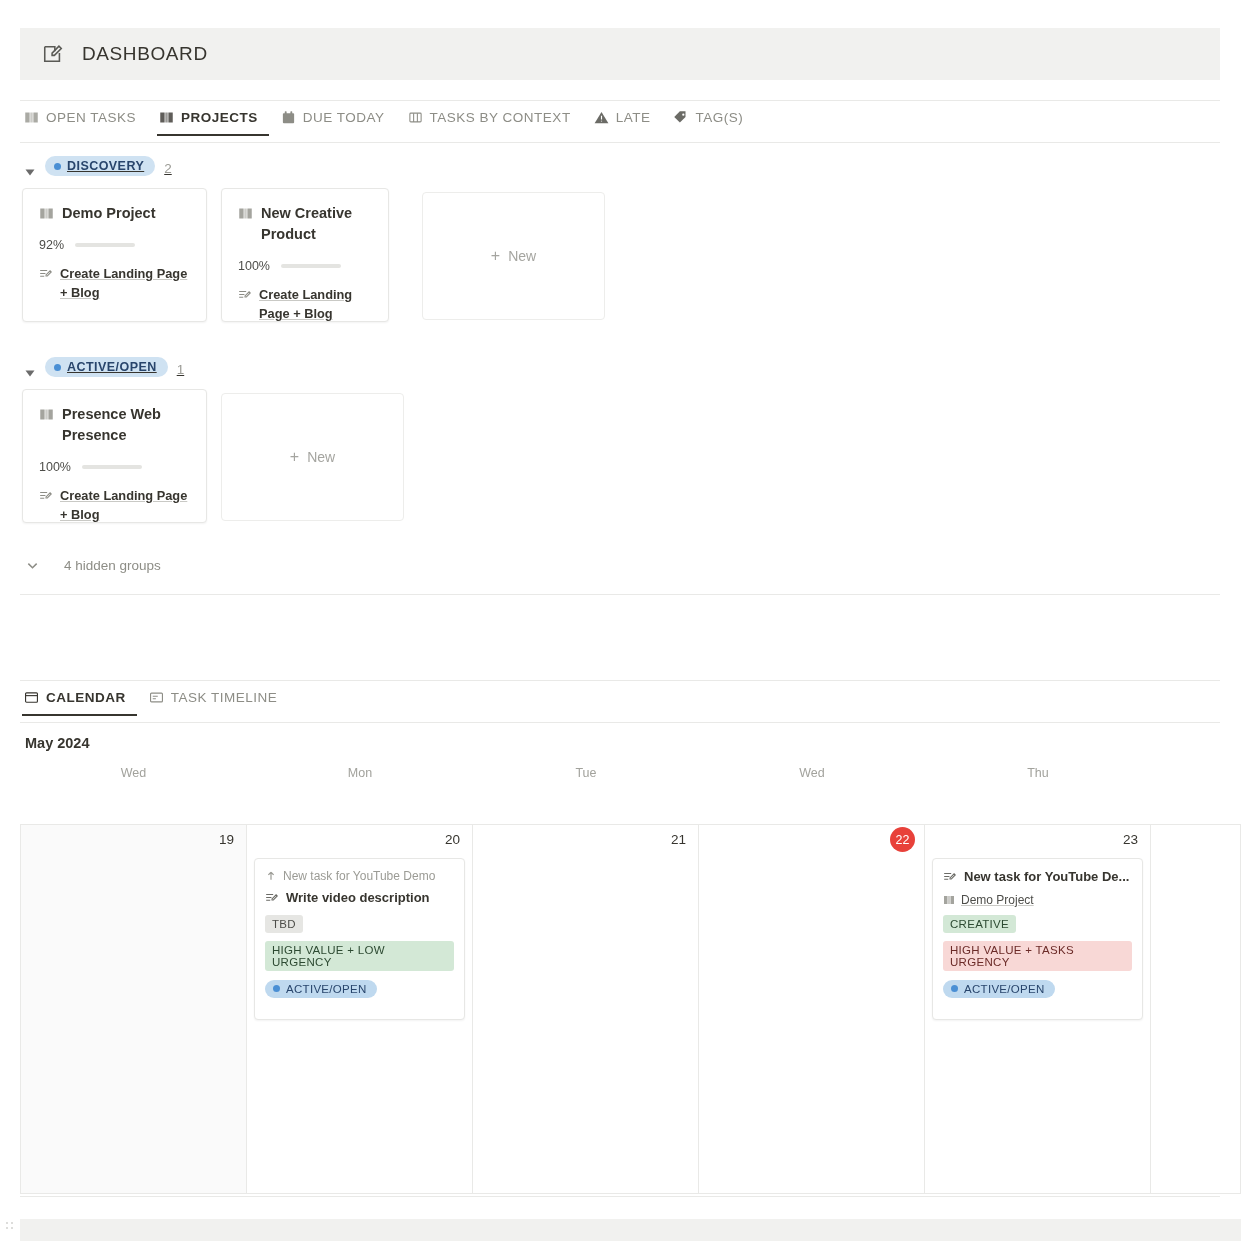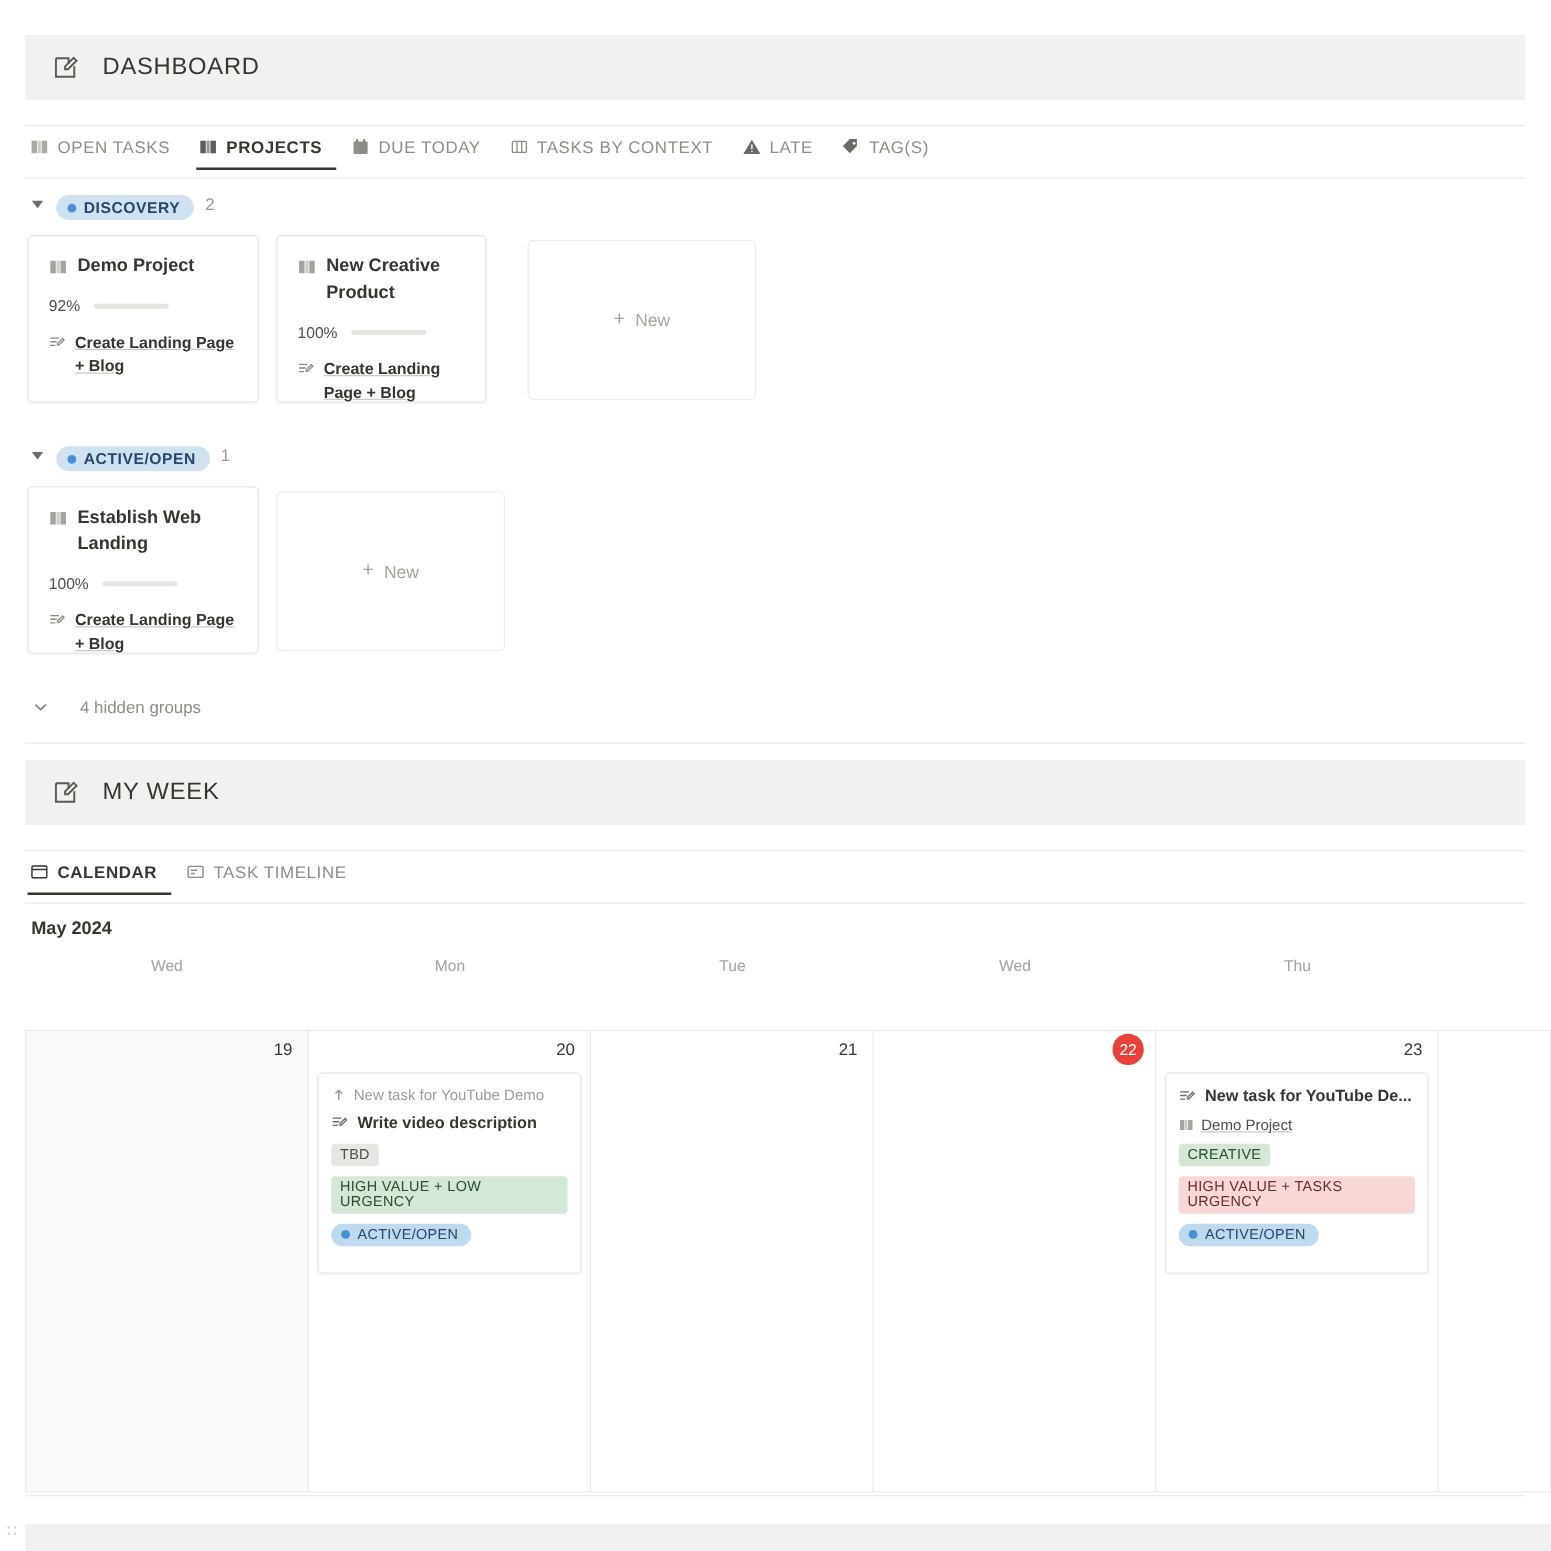--- a/index.html
+++ b/index.html
@@ -38,21 +38,21 @@
     color: #8d8d86; cursor: pointer; white-space: nowrap;
     border-bottom: 2px solid transparent;
     margin-right: 10px;
   }
   .tab.active { color: #37352f; font-weight: bold; border-bottom-color: #37352f; }
   .tab .ic { width: 15px; height: 15px; flex: 0 0 15px; }
 
   
   .group-head {
     position: absolute; left: 24px;
-    display: flex; align-items: flex-start; gap: 9px;
+    display: flex; align-items: flex-end; gap: 9px; text-decoration: underline;
   }
   .caret { width: 12px; height: 12px; color: #6b6b6b; flex: 0 0 12px; }
   .pill-status {
     display: inline-flex; align-items: center; gap: 6px;
     background: #cfe2f2; color: #28456c;
     border-radius: 11px; padding: 3px 11px 3px 9px;
     font-size: 12.5px; font-weight: bold; letter-spacing: .45px;
   }
   .pill-status .dot { width: 7px; height: 7px; border-radius: 50%; background: #4a8fd4; }
   .group-count { font-size: 13.5px; color: #9b9b95; }
@@ -333,21 +333,21 @@
 
   <div class="card" style="top:389px; left:22px; width:185px; height:134px;">
     <div class="card-title">
       <span class="ic">
         <svg viewBox="0 0 24 24" fill="#8d8d86">
             <path d="M2 4h7v16H2z" opacity=".8"></path>
             <path d="M10 4h4v16h-4z" opacity=".45"></path>
             <path d="M15 4h7v16h-7z" opacity=".8"></path>
           </svg>
       </span>
-      <span>Establish Web Landing</span>
+      <span>Presence Web Presence</span>
     </div>
     <div class="progress-row">
       <span class="progress-label">100%</span>
       <span class="progress-track">
         <span class="progress-fill" id="pf-2" style="width: 100%;"></span>
       </span>
     </div>
     <div class="card-link">
       <span class="ic">
         <svg viewBox="0 0 24 24" fill="none" stroke="#8d8d86" stroke-width="1.8">
@@ -368,29 +368,20 @@
     <span class="chev">
       <svg viewBox="0 0 14 14" fill="none" stroke="#8d8d86" stroke-width="1.6">
           <path d="M2.5 5 7 9.5 11.5 5"></path>
         </svg>
     </span>
     <span>4 hidden groups</span>
   </div>
 
   <div class="hr" style="top:594px;"></div>
 
-  <div class="banner" style="top:608px;">
-    <span class="ic">
-      <svg viewBox="0 0 24 24" fill="none" stroke="#5a5a55" stroke-width="1.7">
-        <path d="M3 4h11v5M3 4v16h16V11"></path>
-          <path d="M13.5 13.5 21 6l-2.5-2.5L11 11v2.5z"></path>
-      </svg>
-    </span>
-    <span class="title">MY WEEK</span>
-  </div>
 
   <div class="hr" style="top:680px;"></div>
 
   <div class="tabs" style="top:690px;">
     <div class="tab active">
       <span class="ic">
         <svg viewBox="0 0 24 24" fill="none" stroke="#37352f" stroke-width="1.8">
             <rect x="2.5" y="4.5" width="19" height="15" rx="1.5"></rect>
             <path d="M2.5 9h19"></path>
           </svg>

